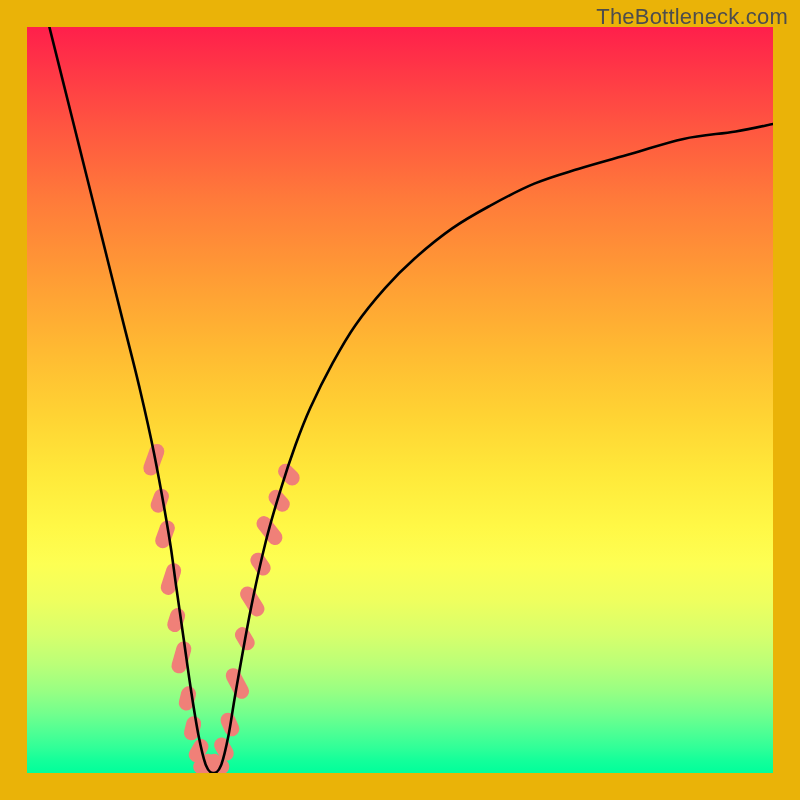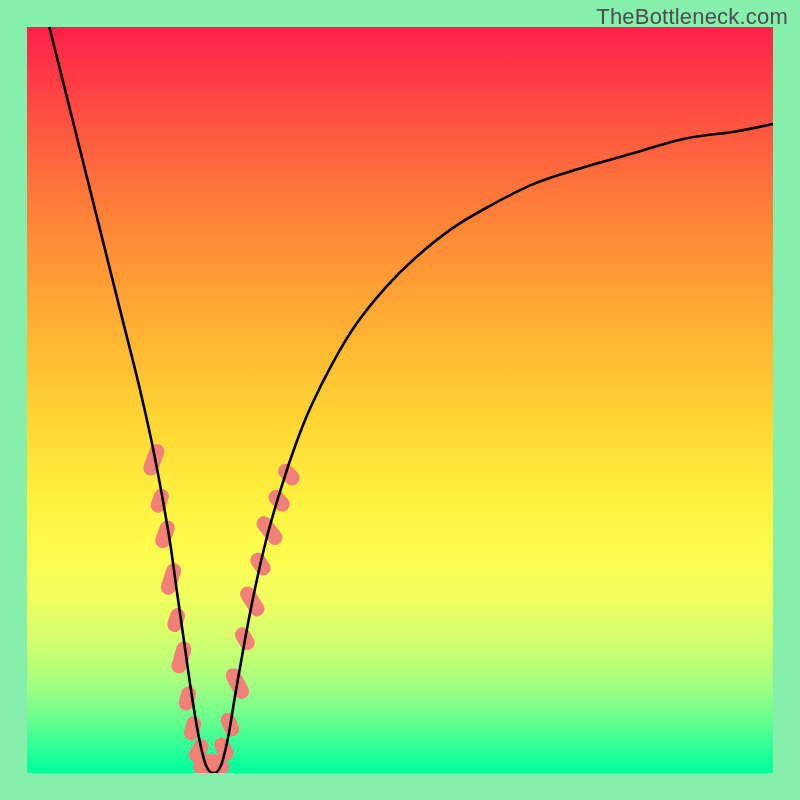--- a/index.html
+++ b/index.html
@@ -10,21 +10,21 @@
     overflow: hidden;
     background: #000000;
     font-family: Arial, Helvetica, sans-serif;
   }
   .frame {
     position: absolute;
     left: 0;
     top: 0;
     width: 800px;
     height: 800px;
-    background: #86efac;
+    background: #eab308;
   }
   .plot-area {
     position: absolute;
     left: 27px;
     top: 27px;
     width: 746px;
     height: 746px;
     overflow: hidden;
   }
   .gradient {

